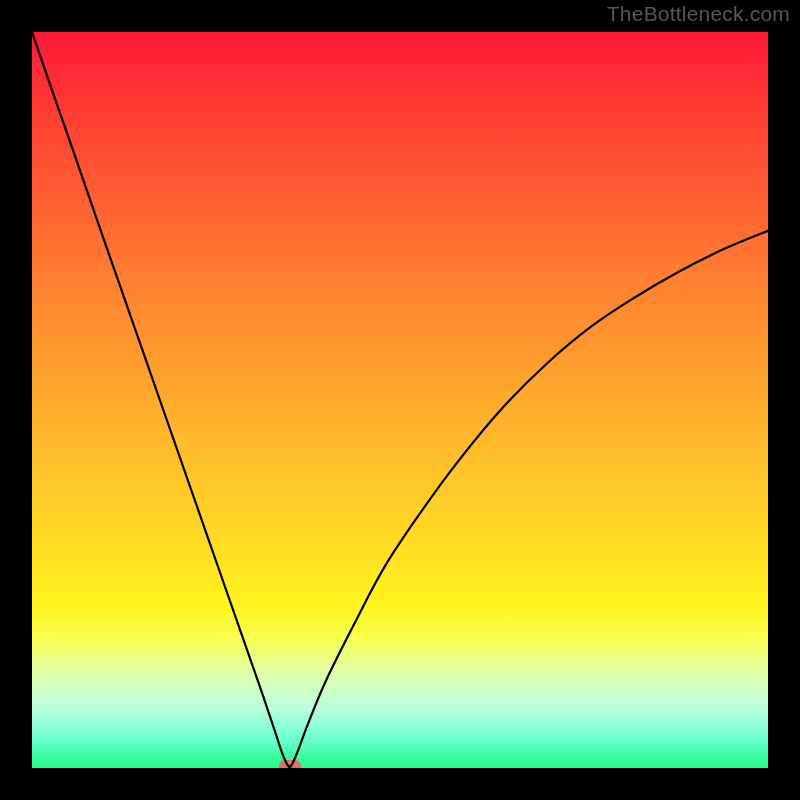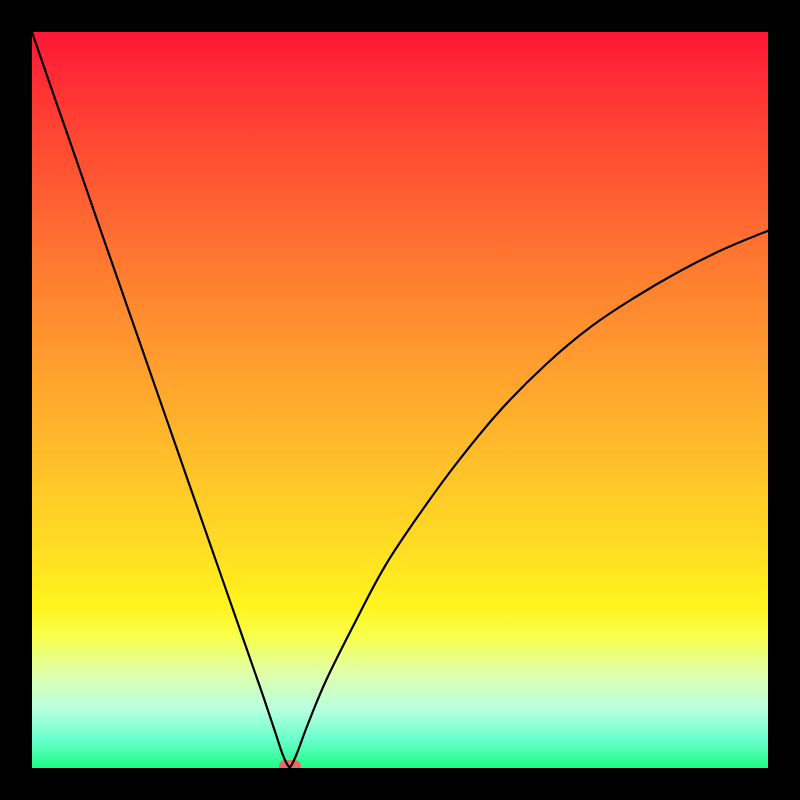--- a/index.html
+++ b/index.html
@@ -69,20 +69,21 @@
     position: absolute;
     inset: 0;
     z-index: 5;
   }
 </style>
 </head>
 <body>
 
 <div class="stage">
 
+  <div class="watermark">TheBottleneck.com</div>
 
   <div class="plot-area">
 
     <div class="gradient"></div>
 
     <div class="marker" id="min-marker" style="left: 257.6px; top: 733.792px; background: rgb(233, 107, 99);"></div>
 
     <svg class="curve" viewBox="0 0 736 736" preserveAspectRatio="none">
       <path id="curve-path" fill="none" stroke-width="2.2" stroke-linecap="round" stroke-linejoin="round" stroke="#000000" d="M 0.00 0.00 C 3.97 11.53, 14.13 41.11, 22.08 64.03 C 30.03 86.95, 36.21 104.41, 44.16 127.33 C 52.11 150.25, 58.29 168.44, 66.24 191.36 C 74.19 214.28, 80.37 231.87, 88.32 254.66 C 96.27 277.44, 102.45 295.17, 110.40 317.95 C 118.35 340.74, 124.53 358.46, 132.48 381.25 C 140.43 404.03, 146.61 421.76, 154.56 444.54 C 162.51 467.33, 168.69 485.05, 176.64 507.84 C 184.59 530.63, 190.77 548.35, 198.72 571.14 C 206.67 593.92, 214.84 617.34, 220.80 634.43 C 226.76 651.52, 227.87 654.42, 231.84 666.08 C 235.81 677.74, 239.57 689.26, 242.88 699.20 C 246.19 709.14, 247.86 715.05, 250.24 721.28 C 252.62 727.51, 254.54 731.54, 256.13 733.79 C 257.72 736.04, 257.48 736.04, 259.07 733.79 C 260.66 731.54, 261.91 728.83, 264.96 721.28 C 268.01 713.73, 270.70 705.09, 276.00 691.84 C 281.30 678.59, 285.79 666.23, 294.40 647.68 C 303.01 629.13, 313.24 609.33, 323.84 588.80 C 334.44 568.27, 341.36 553.47, 353.28 533.60 C 365.20 513.73, 376.83 497.34, 390.08 478.40 C 403.33 459.46, 412.31 446.90, 426.88 428.35 C 441.45 409.80, 455.14 392.85, 471.04 375.36 C 486.94 357.87, 499.30 345.77, 515.20 331.20 C 531.10 316.63, 543.46 306.32, 559.36 294.40 C 575.26 282.48, 587.62 274.90, 603.52 264.96 C 619.42 255.02, 631.78 247.81, 647.68 239.20 C 663.58 230.59, 675.94 224.41, 691.84 217.12 C 707.74 209.83, 728.05 202.03, 736.00 198.72"></path>
     </svg>

